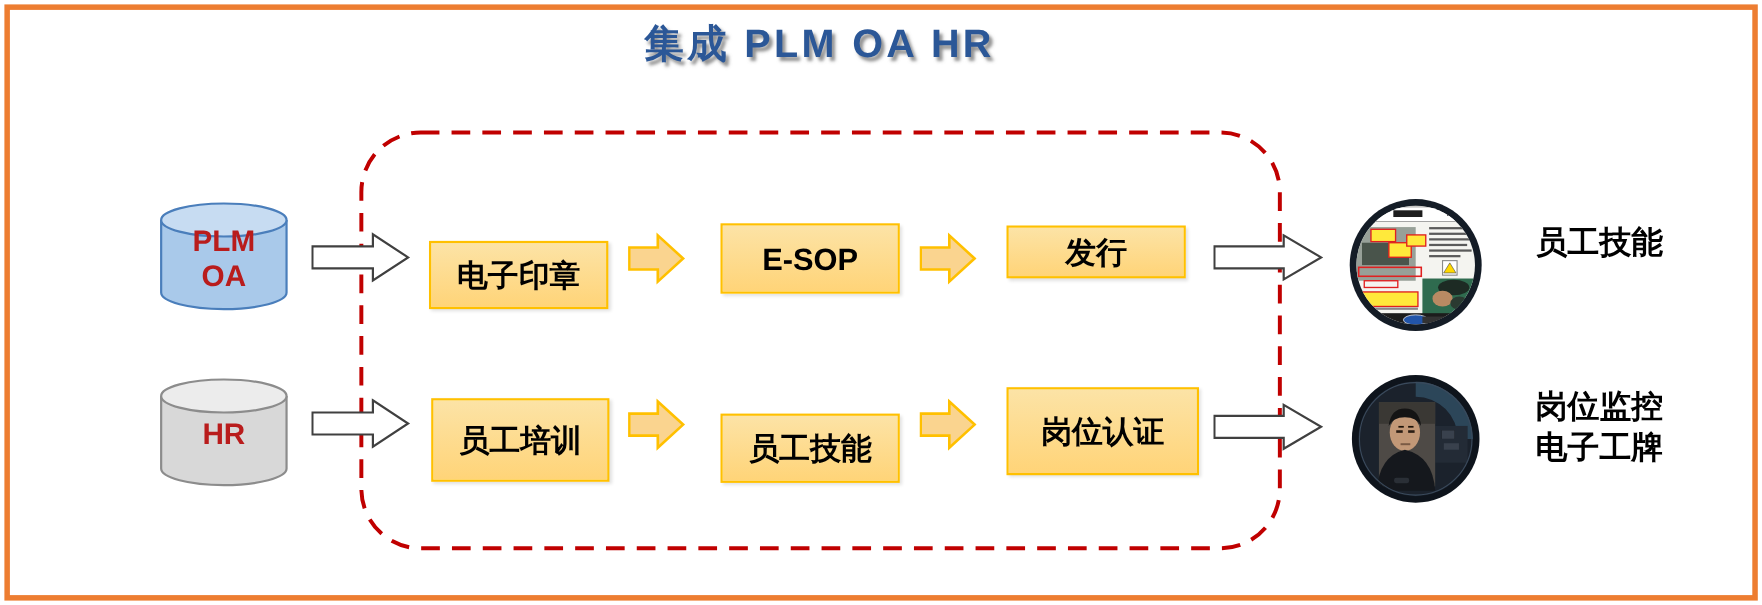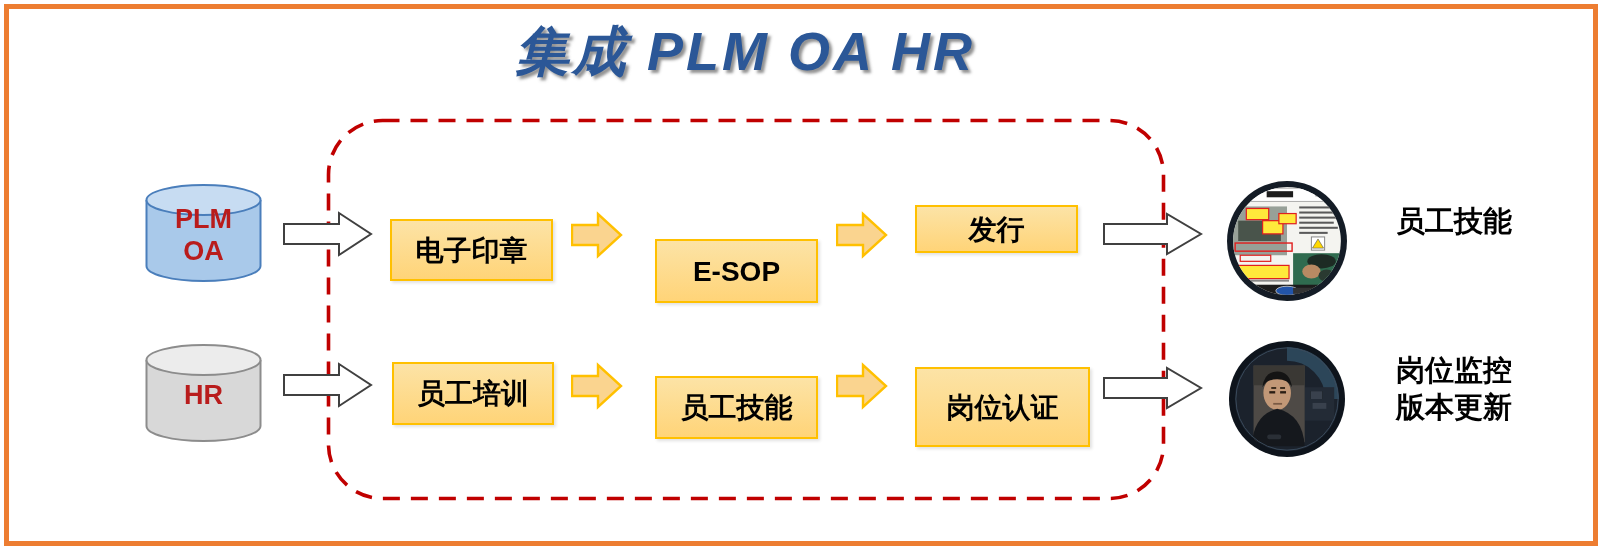--- a/index.html
+++ b/index.html
@@ -6,22 +6,22 @@
   body{
     width:1602px;height:550px;position:relative;background:#ffffff;
     font-family:"Liberation Sans","DejaVu Sans",sans-serif;overflow:hidden;
   }
   .frame{
     position:absolute;left:4px;top:4px;right:4px;bottom:4px;
     border:5px solid #ED7D31;pointer-events:none;z-index:5;
   }
   .title{
     position:absolute;left:0;top:16px;width:1490px;text-align:center;
-    font-size:54px;font-weight:bold;color:#2B5797;letter-spacing:3px;
-    text-shadow:3px 3px 3px rgba(110,110,110,0.75);z-index:2;font-style:italic;
+    font-size:36px;font-weight:bold;color:#2B5797;letter-spacing:3px;
+    text-shadow:3px 3px 3px rgba(110,110,110,0.75);z-index:2;
   }
   .dashed-zone{position:absolute;left:326px;top:118px;z-index:1;}
   .row-el{position:absolute;z-index:2;}
   .cylinder{width:117px;height:100px;}
   .cyl-label{
     position:absolute;left:0;top:8px;width:117px;height:88px;
     display:flex;flex-direction:column;align-items:center;justify-content:center;
     font-size:27px;font-weight:600;color:#b91c1c;line-height:32px;
   }
   .step-box{
@@ -69,21 +69,21 @@
 <div class="row-el step-box" style="left:390px;top:219px;width:163px;height:62px;">
   <span>电子印章</span>
 </div>
 
 <div class="row-el" style="left:571px;top:211px;">
   <svg width="52" height="48" viewBox="0 0 52 48">
     <polygon points="1,14 27,14 27,3 50,24 27,45 27,34 1,34" fill="#FAD48F" stroke="#FFC000" stroke-width="2.4"></polygon>
   </svg>
 </div>
 
-<div class="row-el step-box" style="left:655px;top:203px;width:163px;height:64px;margin-top:36px;">
+<div class="row-el step-box" style="left:655px;top:203px;width:163px;height:64px;">
   <span>E-SOP</span>
 </div>
 
 <div class="row-el" style="left:836px;top:211px;">
   <svg width="52" height="48" viewBox="0 0 52 48">
     <polygon points="1,14 27,14 27,3 50,24 27,45 27,34 1,34" fill="#FAD48F" stroke="#FFC000" stroke-width="2.4"></polygon>
   </svg>
 </div>
 
 <div class="row-el step-box" style="left:915px;top:205px;width:163px;height:48px;">
@@ -154,41 +154,41 @@
     <span></span>
   </div>
 </div>
 
 <div class="row-el" style="left:283px;top:362px;">
   <svg width="90" height="46" viewBox="0 0 90 46">
     <polygon points="1,13 56,13 56,2 88,23 56,44 56,33 1,33" fill="#ffffff" stroke="#404040" stroke-width="2"></polygon>
   </svg>
 </div>
 
-<div class="row-el step-box" style="left:392px;top:362px;width:162px;height:63px;">
+<div class="row-el step-box" style="left:392px;top:362px;width:162px;height:76px;">
   <span>员工培训</span>
 </div>
 
 <div class="row-el" style="left:571px;top:362px;">
   <svg width="52" height="48" viewBox="0 0 52 48">
     <polygon points="1,14 27,14 27,3 50,24 27,45 27,34 1,34" fill="#FAD48F" stroke="#FFC000" stroke-width="2.4"></polygon>
   </svg>
 </div>
 
 <div class="row-el step-box" style="left:655px;top:376px;width:163px;height:63px;">
   <span>员工技能</span>
 </div>
 
 <div class="row-el" style="left:836px;top:362px;">
   <svg width="52" height="48" viewBox="0 0 52 48">
     <polygon points="1,14 27,14 27,3 50,24 27,45 27,34 1,34" fill="#FAD48F" stroke="#FFC000" stroke-width="2.4"></polygon>
   </svg>
 </div>
 
-<div class="row-el step-box" style="left:915px;top:352px;width:175px;height:80px;margin-top:15px;">
+<div class="row-el step-box" style="left:915px;top:352px;width:175px;height:80px;">
   <span>岗位认证</span>
 </div>
 
 <div class="row-el" style="left:1103px;top:366px;">
   <svg width="100" height="44" viewBox="0 0 100 44">
     <polygon points="1,12 64,12 64,2 98,22 64,42 64,32 1,32" fill="#ffffff" stroke="#404040" stroke-width="2"></polygon>
   </svg>
 </div>
 
 <div class="row-el photo-circle" style="left:1228px;top:340px;">
@@ -217,14 +217,14 @@
       <rect x="46" y="64" width="9" height="1.8" fill="#7a5a44"></rect>
       <path d="M24 108 q2 -32 26 -38 q26 6 28 38 z" fill="#15181D"></path>
       <rect x="40" y="96" width="14" height="5" rx="2" fill="#2A2F36"></rect>
     </g>
     <circle cx="60" cy="60" r="52" fill="none" stroke="#3A4A5C" stroke-width="1"></circle>
   </svg>
 </div>
 
 <div class="row-el caption" style="left:1396px;top:352px;">
   <div>岗位监控</div>
-  <div>版本更新</div>
+  <div>电子工牌</div>
 </div>
 
 </body></html>

